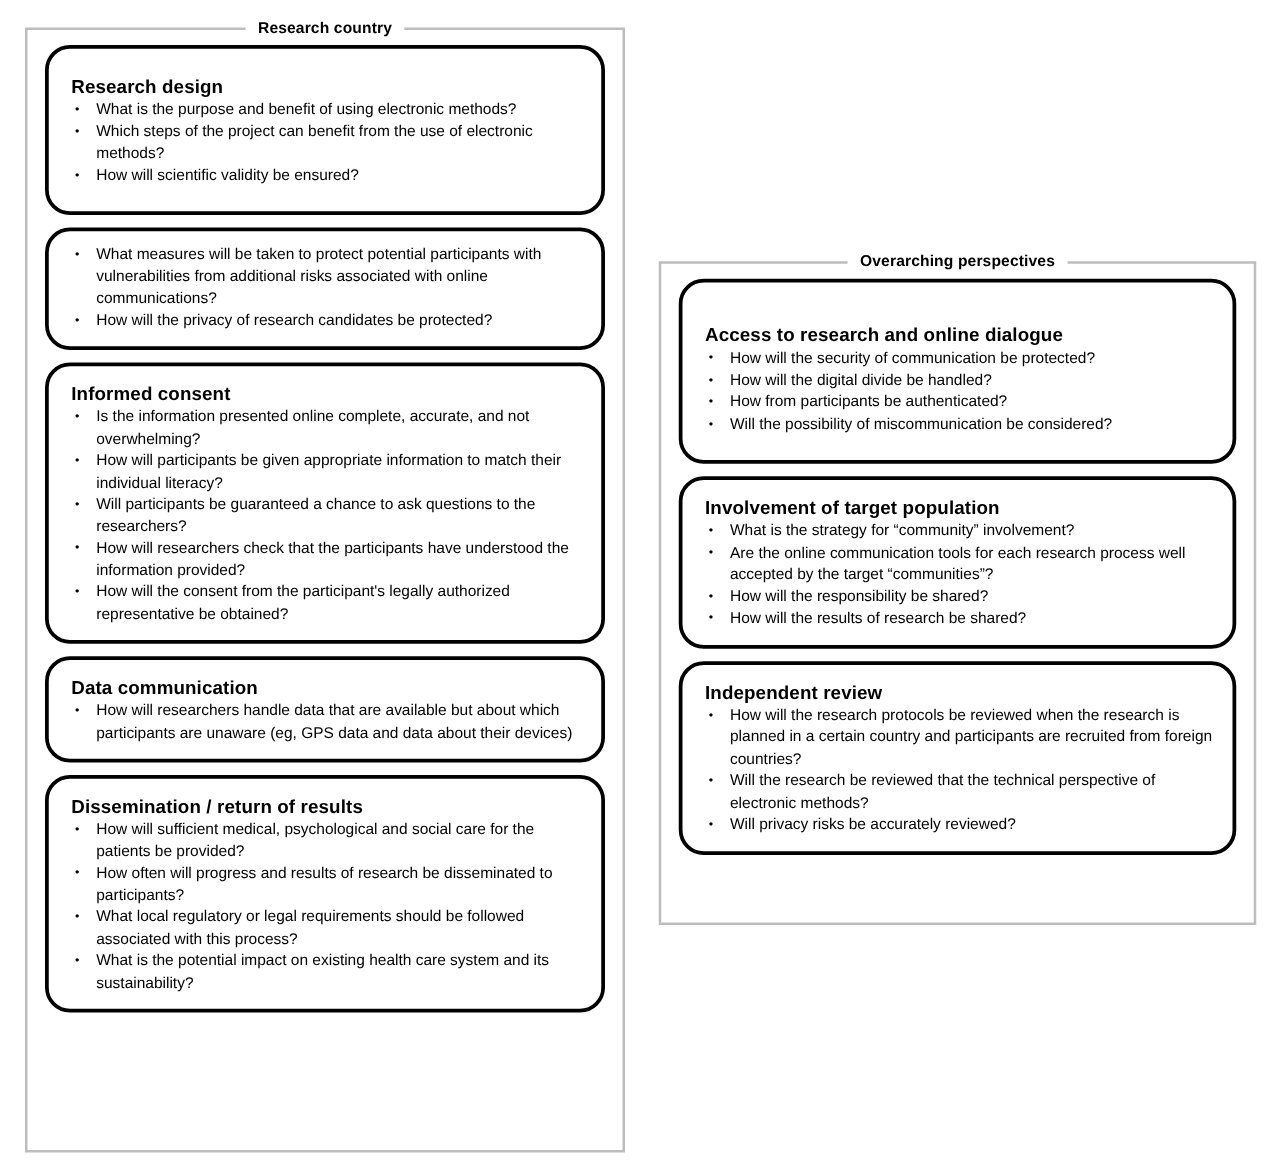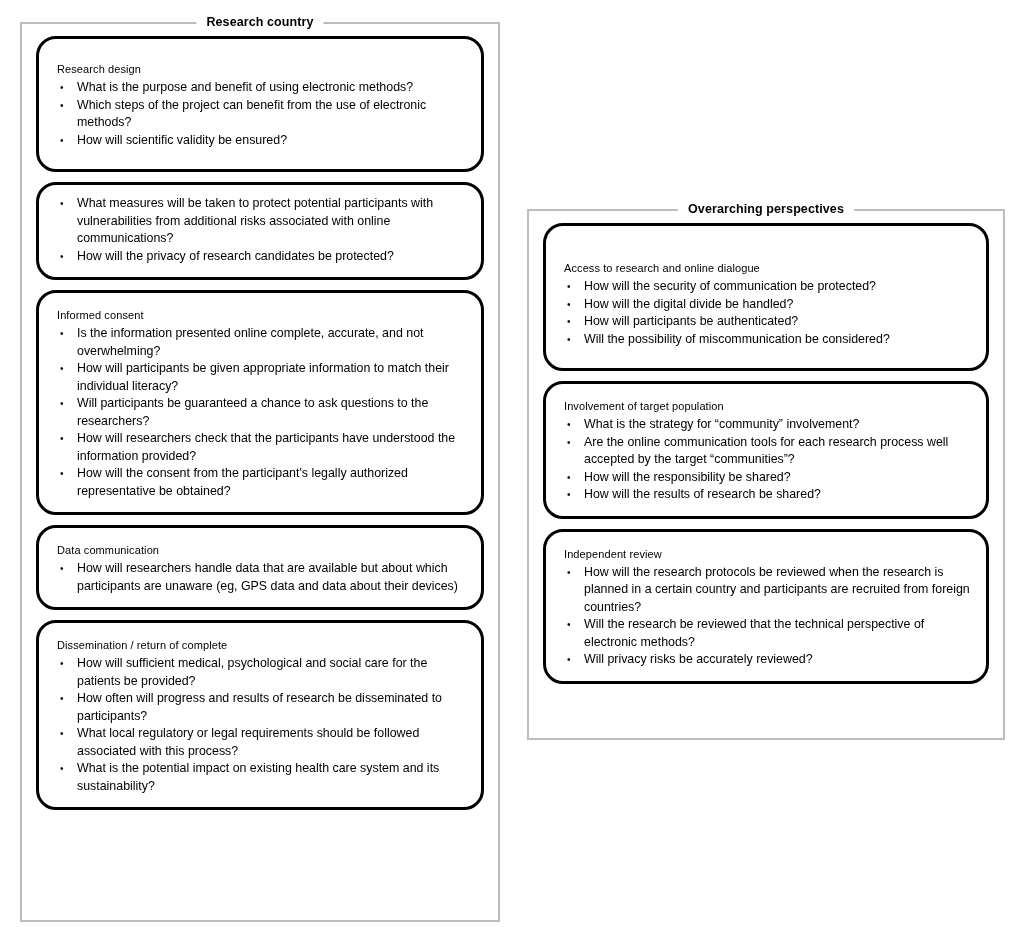--- a/index.html
+++ b/index.html
@@ -69,22 +69,22 @@
     border-radius: 20px;
     background: #ffffff;
     box-sizing: border-box;
     margin-bottom: 10px;
     padding: 10px 14px 12px 18px;
   }
   .card:last-child {
     margin-bottom: 0;
   }
   .card-title {
-    font-size: 11px;
-    font-weight: normal;
+    font-size: 15px;
+    font-weight: bold;
     line-height: 17px;
     margin: 4px 0 1px 0;
     letter-spacing: 0.1px;
   }
   .card-list {
     list-style: none;
     margin: 0;
     padding: 0;
   }
   .card-list li {
@@ -136,40 +136,40 @@
           <li><span class="bullet">•</span><span>How will the consent from the participant's legally authorized representative be obtained?</span></li>
         </ul>
       </div>
       <div class="card">
         <div class="card-title">Data communication</div>
         <ul class="card-list">
           <li><span class="bullet">•</span><span>How will researchers handle data that are available but about which participants are unaware (eg, GPS data and data about their devices)</span></li>
         </ul>
       </div>
       <div class="card">
-        <div class="card-title">Dissemination / return of complete</div>
+        <div class="card-title">Dissemination / return of results</div>
         <ul class="card-list">
           <li><span class="bullet">•</span><span>How will sufficient medical, psychological and social care for the patients be provided?</span></li>
           <li><span class="bullet">•</span><span>How often will progress and results of research be disseminated to participants?</span></li>
           <li><span class="bullet">•</span><span>What local regulatory or legal requirements should be followed associated with this process?</span></li>
           <li><span class="bullet">•</span><span>What is the potential impact on existing health care system and its sustainability?</span></li>
         </ul>
       </div>
     </div>
 </div>
 
 <div class="frame" id="frame-overarching">
   <div class="frame-legend">Overarching perspectives</div>
   <div class="cards" id="cards-overarching">
       <div class="card pad-top-lg">
         <div class="card-title">Access to research and online dialogue</div>
         <ul class="card-list">
           <li><span class="bullet">•</span><span>How will the security of communication be protected?</span></li>
           <li><span class="bullet">•</span><span>How will the digital divide be handled?</span></li>
-          <li><span class="bullet">•</span><span>How will participants be authenticated?</span></li>
+          <li><span class="bullet">•</span><span>How from participants be authenticated?</span></li>
           <li><span class="bullet">•</span><span>Will the possibility of miscommunication be considered?</span></li>
         </ul>
       </div>
       <div class="card">
         <div class="card-title">Involvement of target population</div>
         <ul class="card-list">
           <li><span class="bullet">•</span><span>What is the strategy for “community” involvement?</span></li>
           <li><span class="bullet">•</span><span>Are the online communication tools for each research process well accepted by the target “communities”?</span></li>
           <li><span class="bullet">•</span><span>How will the responsibility be shared?</span></li>
           <li><span class="bullet">•</span><span>How will the results of research be shared?</span></li>

